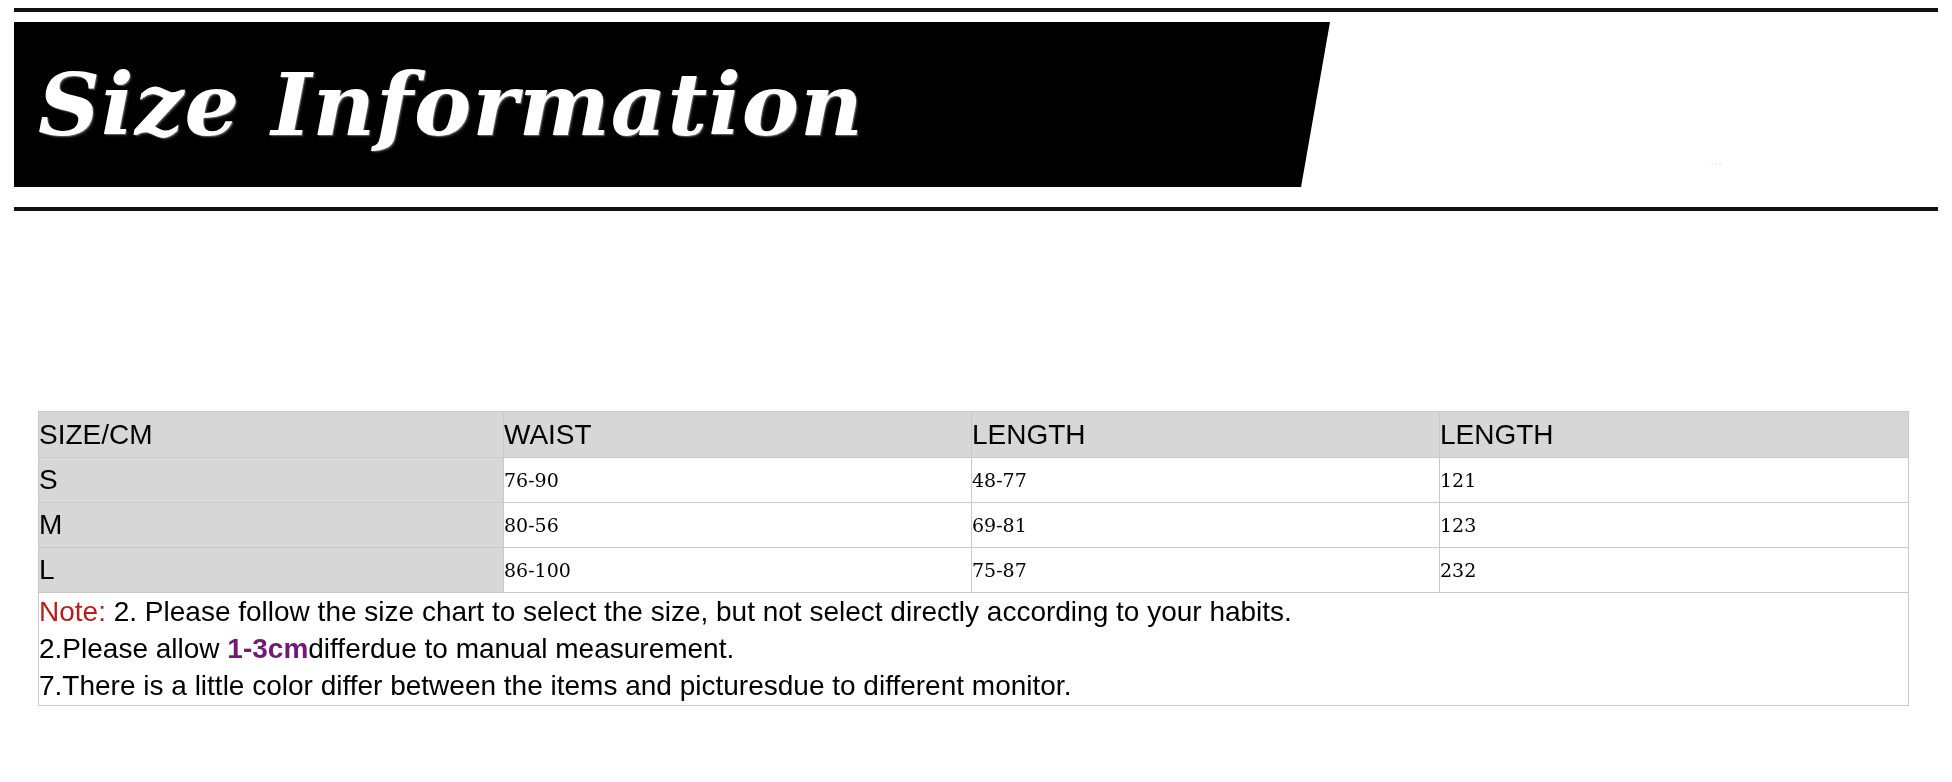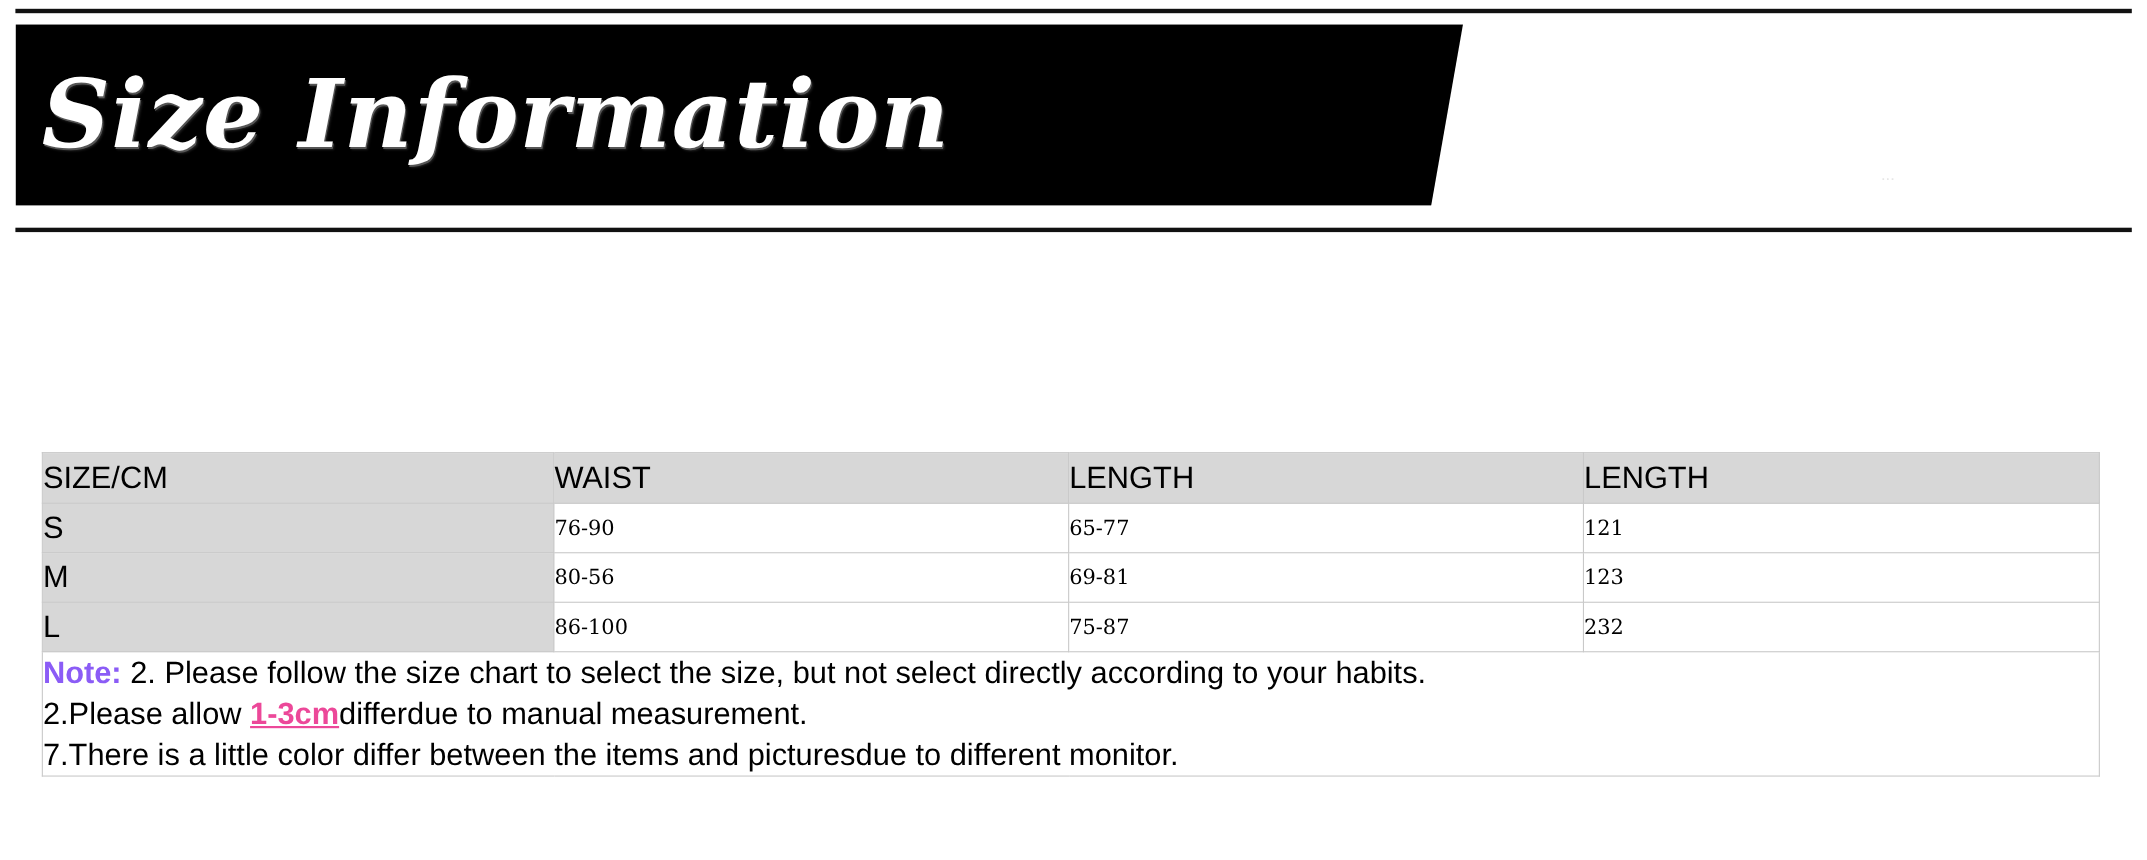--- a/index.html
+++ b/index.html
@@ -127,27 +127,26 @@
     font-family: "Liberation Sans", sans-serif;
     font-size: 28px;
     line-height: 1.33;
     background: #ffffff;
   }
   .note-line {
     display: block;
     white-space: nowrap;
   }
   .note-label {
-    color: #8b5cf6;
+    color: #b91c1c;
+    font-weight: normal;
+  }
+  .note-hl {
+    color: #701a75;
     font-weight: bold;
-  }
-  .note-hl {
-    color: #ec4899;
-    font-weight: bold;
-    text-decoration: underline;
   }
   .col-1 { width: 465px; }
   .col-2 { width: 468px; }
   .col-3 { width: 468px; }
   .col-4 { width: 469px; }
 </style>
 </head>
 <body>
 
 <div class="page">
@@ -173,21 +172,21 @@
           <th>SIZE/CM</th>
           <th>WAIST</th>
           <th>LENGTH</th>
           <th>LENGTH</th>
         </tr>
       </thead>
       <tbody>
         <tr>
           <td class="size-cell">S</td>
           <td>76-90</td>
-          <td>65-77</td>
+          <td>48-77</td>
           <td>121</td>
         </tr>
         <tr>
           <td class="size-cell">M</td>
           <td>80-56</td>
           <td>69-81</td>
           <td>123</td>
         </tr>
         <tr>
           <td class="size-cell">L</td>

